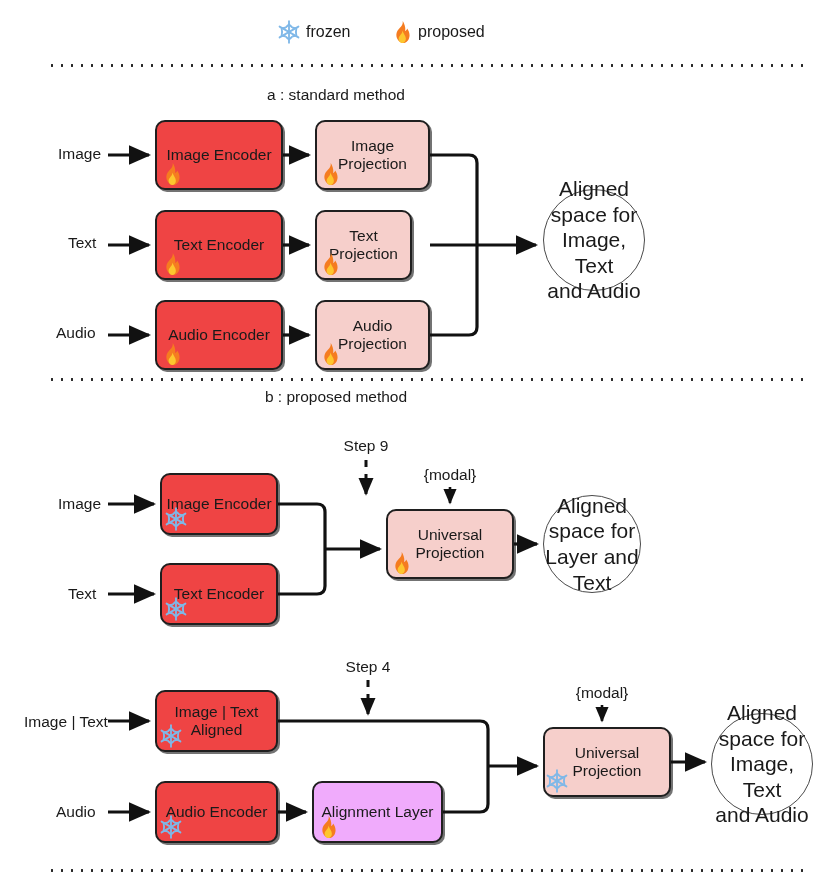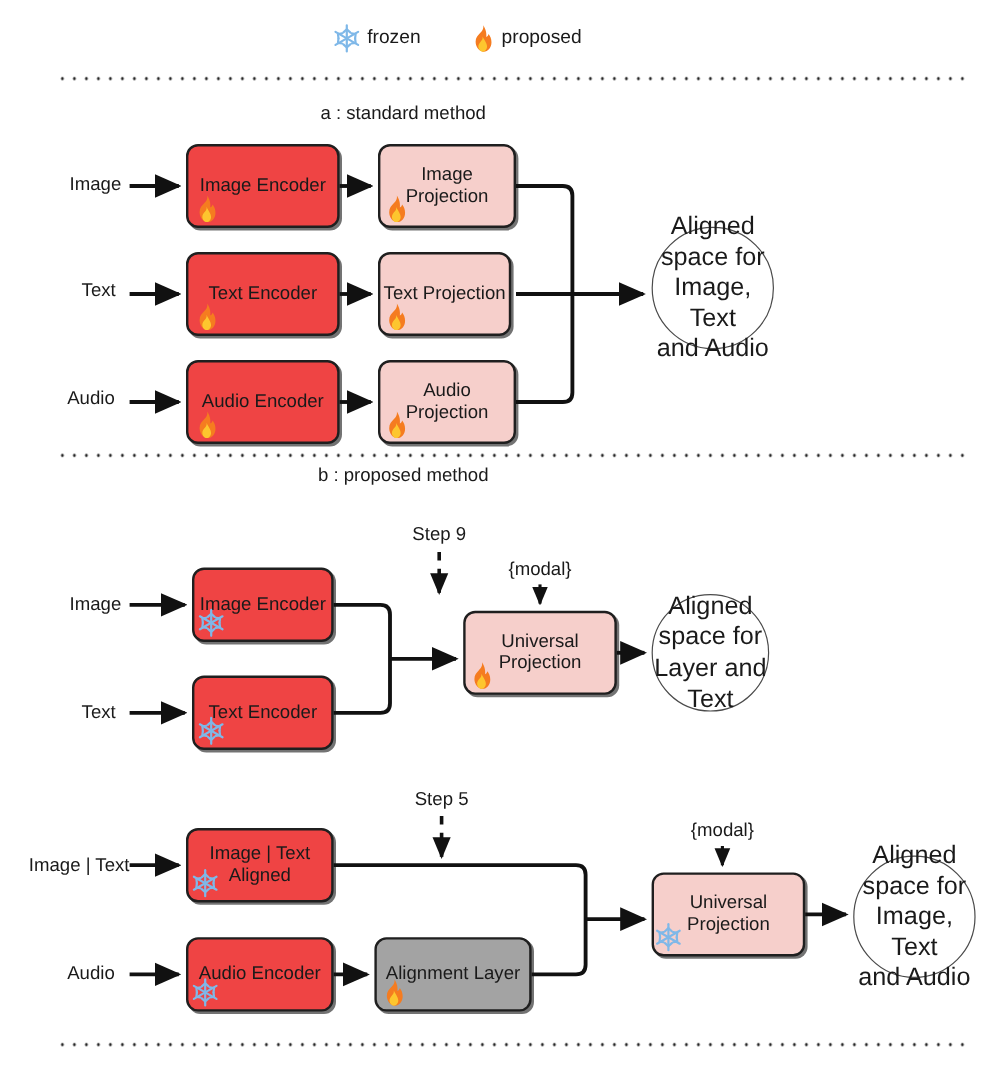--- a/index.html
+++ b/index.html
@@ -7,21 +7,21 @@
        font-family:"Liberation Sans","DejaVu Sans",sans-serif;color:#1a1a1a;}
   .stage{position:absolute;left:0;top:0;width:831px;height:889px;}
   svg.layer{position:absolute;left:0;top:0;width:831px;height:889px;pointer-events:none;}
 
   .node{position:absolute;box-sizing:border-box;border:2px solid #1f1f1f;
         border-radius:10px;display:flex;align-items:center;justify-content:center;
         text-align:center;line-height:1.18;font-size:15.5px;
         box-shadow:2px 2px 0 rgba(0,0,0,0.55);}
   .node.enc{background:#ef4444;}
   .node.proj{background:#f6cfcb;}
-  .node.align{background:#a3a3a3;align-items:center;}
+  .node.align{background:#f0abfc;align-items:center;}
 
   .circ{position:absolute;box-sizing:border-box;border:1.6px solid #4a4a4a;
         border-radius:50%;background:#fff;display:flex;align-items:center;
         justify-content:center;text-align:center;font-size:21px;line-height:1.22;}
 
   .lbl{position:absolute;font-size:15.5px;white-space:nowrap;}
   .lbl.c{transform:translateX(-50%);text-align:center;}
 
   .badge{position:absolute;width:26px;height:26px;pointer-events:none;}
   .legend-item{position:absolute;display:flex;align-items:center;gap:4px;font-size:16px;}
@@ -76,21 +76,21 @@
   </div>
   <div class="node enc" style="left:155px;top:300px;width:128px;height:70px;">
     <span>Audio Encoder</span>
   </div>
 
   <div class="node proj" style="left:315px;top:120px;width:115px;height:70px;">
     <span>
       <span>Image</span><br><span>Projection</span>
     </span>
   </div>
-  <div class="node proj" style="left:315px;top:210px;width:111px;height:70px;">
+  <div class="node proj" style="left:315px;top:210px;width:97px;height:70px;">
     <span>Text Projection</span>
   </div>
   <div class="node proj" style="left:315px;top:300px;width:115px;height:70px;">
     <span>
       <span>Audio</span><br><span>Projection</span>
     </span>
   </div>
 
   <div class="circ" style="left:543px;top:189px;width:102px;height:102px;">
     <span>
@@ -123,21 +123,21 @@
 
   <div class="circ" style="left:543px;top:495px;width:98px;height:98px;">
     <span>
       <span>Aligned</span><br>
       <span>space for</span><br>
       <span>Layer and</span><br>
       <span>Text</span>
     </span>
   </div>
 
-  <div class="lbl c" style="left:368px;top:658px;">Step 5</div>
+  <div class="lbl c" style="left:368px;top:658px;">Step 4</div>
   <div class="lbl c" style="left:602px;top:684px;">{modal}</div>
 
   <div class="lbl" style="left:24px;top:713px;">Image | Text</div>
   <div class="lbl" style="left:56px;top:803px;">Audio</div>
 
   <div class="node enc" style="left:155px;top:690px;width:123px;height:62px;">
     <span>
       <span>Image | Text</span><br><span>Aligned</span>
     </span>
   </div>

